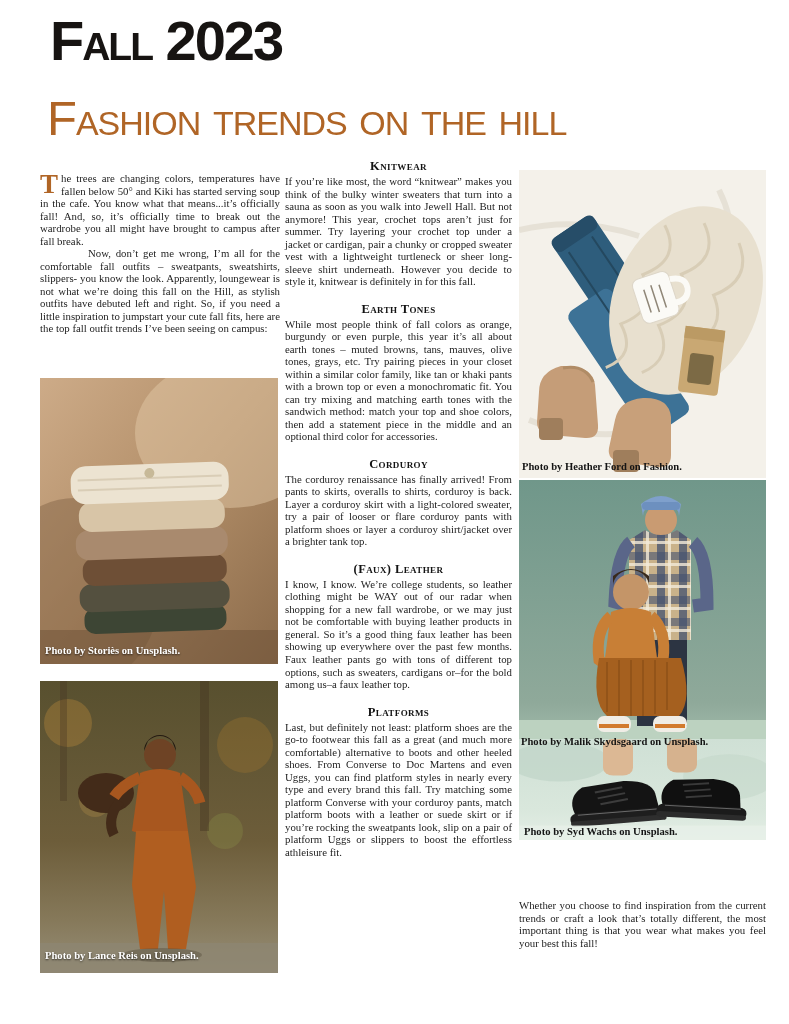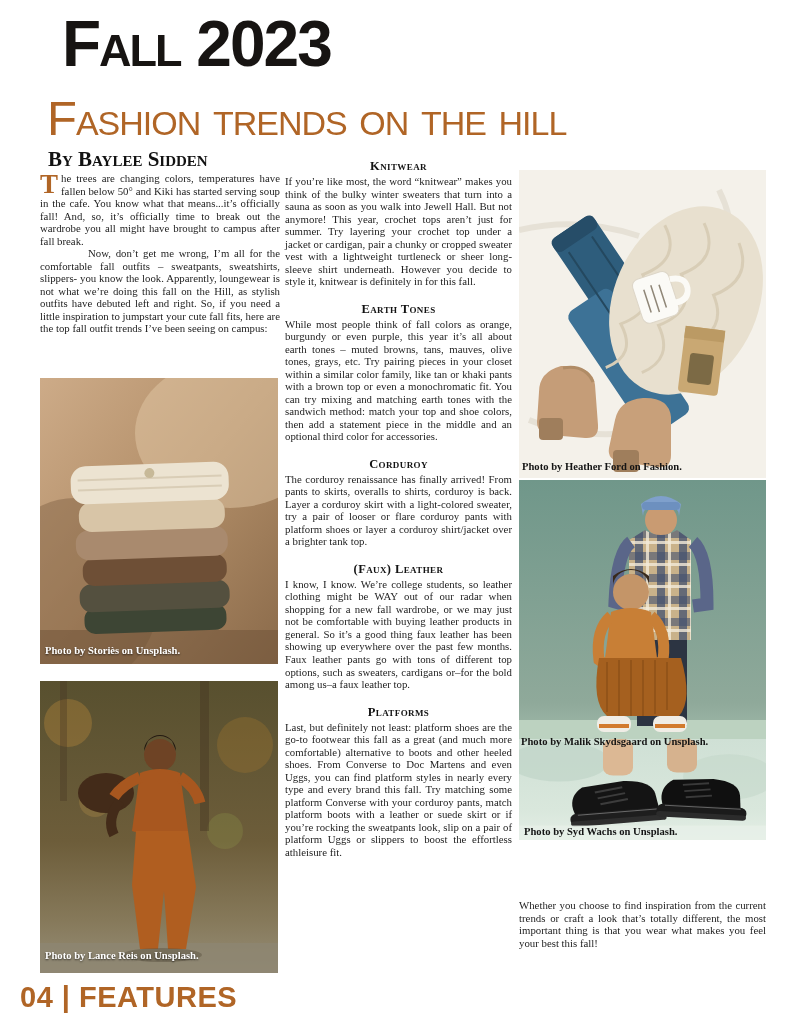--- a/index.html
+++ b/index.html
@@ -2,23 +2,23 @@
 <html><head>
 <meta charset="utf-8">
 <style>
   html,body { margin:0; padding:0; background:#ffffff; }
   .page {
     position:relative; width:789px; height:1024px; background:#ffffff;
     font-family:"Liberation Serif", serif; overflow:hidden;
   }
   
   .title {
-    position:absolute; left:62px; top:14px;
+    position:absolute; left:50px; top:14px;
     font-family:"Liberation Sans", sans-serif; font-weight:bold;
-    font-variant:small-caps; font-size:64px; line-height:0.95;
+    font-variant:small-caps; font-size:56px; line-height:0.95;
     letter-spacing:-2px; color:#171412;
   }
   .subtitle {
     position:absolute; left:47px; top:94px;
     font-family:"Liberation Sans", sans-serif; font-weight:normal;
     font-variant:small-caps; font-size:49px; line-height:1;
     letter-spacing:-1px; color:#b06526;
   }
   .byline {
     position:absolute; left:48px; top:147px;
@@ -66,21 +66,20 @@
     font-size:29px; letter-spacing:0.5px; color:#b06526;
   }
 </style>
 </head>
 <body>
 
 <div class="page">
 
   <div class="title">Fall 2023</div>
   <div class="subtitle">Fashion trends on the hill</div>
-  <div class="byline">By Baylee Sidden</div>
 
   <div class="intro bodytext">
     <p>The trees are changing colors, temperatures have fallen below 50° and Kiki has started serving soup in the cafe. You know what that means...it’s officially fall! And, so, it’s officially time to break out the wardrobe you all might have brought to campus after fall break.</p>
     <p>Now, don’t get me wrong, I’m all for the comfortable fall outfits – sweatpants, sweatshirts, slippers- you know the look. Apparently, loungewear is not what we’re doing this fall on the Hill, as stylish outfits have debuted left and right. So, if you need a little inspiration to jumpstart your cute fall fits, here are the top fall outfit trends I’ve been seeing on campus:</p>
   </div>
 
   <div class="col-mid">
     <div class="section">
       <h3>Knitwear</h3>
       <p class="bodytext">If you’re like most, the word “knitwear” makes you think of the bulky winter sweaters that turn into a sauna as soon as you walk into Jewell Hall. But not anymore! This year, crochet tops aren’t just for summer. Try layering your crochet top under a jacket or cardigan, pair a chunky or cropped sweater vest with a lightweight turtleneck or sheer long-sleeve shirt underneath. However you decide to style it, knitwear is definitely in for this fall.</p>
@@ -274,15 +273,14 @@
       </g>
       <rect y="114" width="247" height="19" fill="#e7efe8" opacity="0.9"></rect>
     </svg>
     <div class="caption cap-dark">Photo by Syd Wachs on Unsplash.</div>
   </div>
 
   <div class="closing bodytext">
     <p>Whether you choose to find inspiration from the current trends or craft a look that’s totally different, the most important thing is that you wear what makes you feel your best this fall!</p>
   </div>
 
-  <div class="footer">04 | FEATURES</div>
 
 </div>
 
 </body></html>

